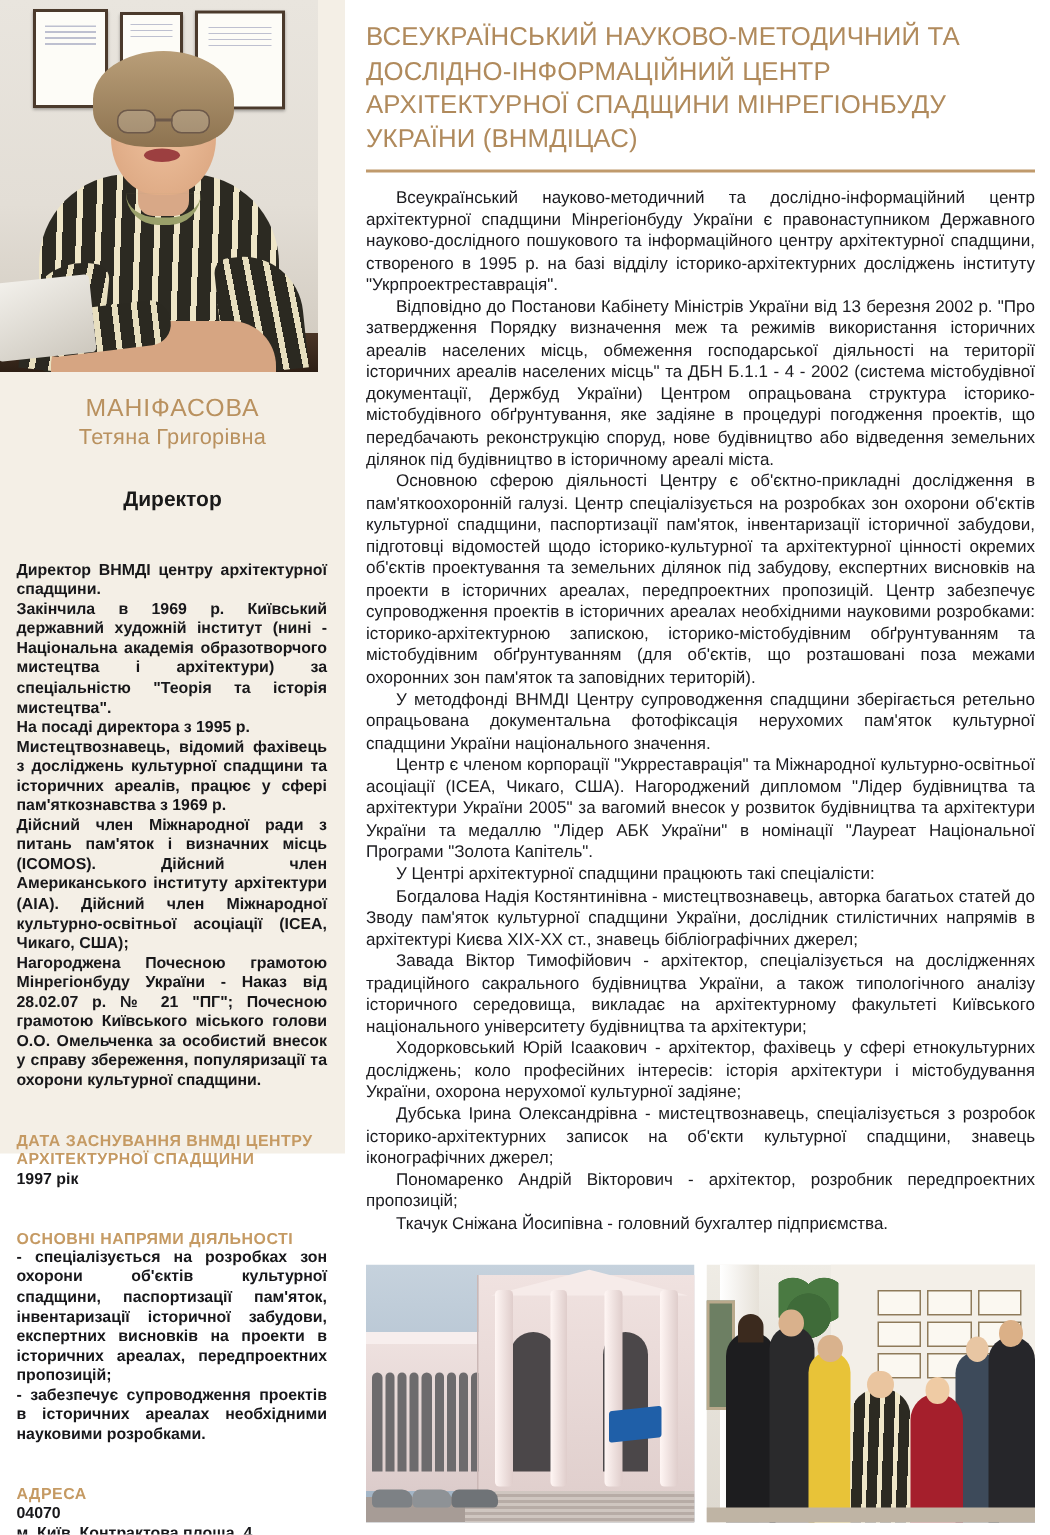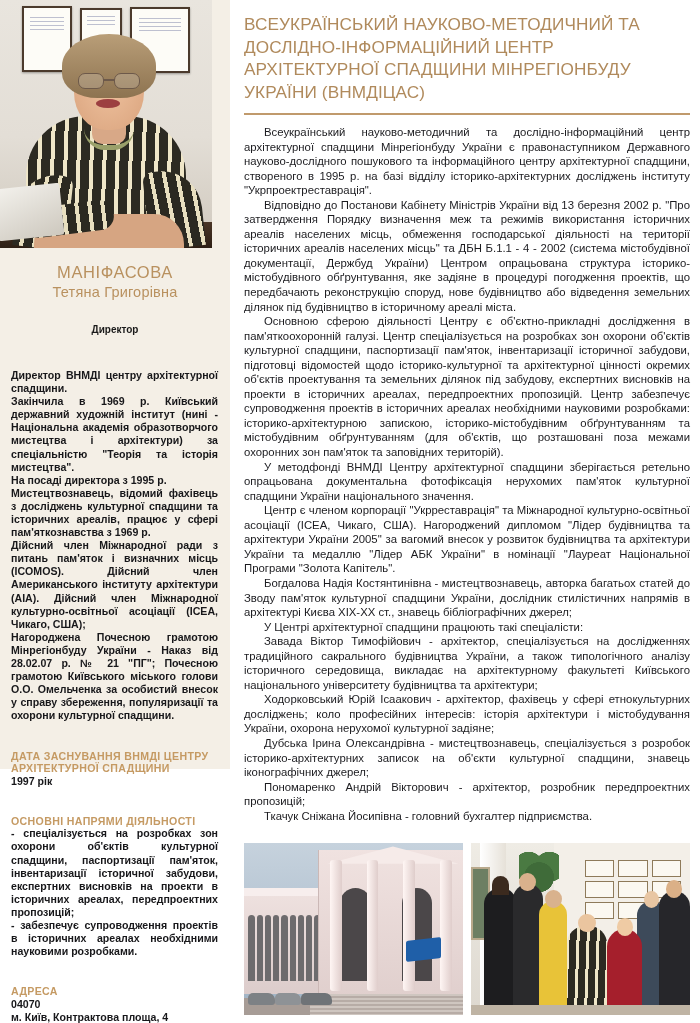--- a/index.html
+++ b/index.html
@@ -142,21 +142,21 @@
     text-align: center;
     color: #b9915f;
     font-size: 14.5px;
     letter-spacing: .2px;
     line-height: 1.3;
     margin-top: 1px;
   }
   .person-role {
     text-align: center;
     color: #1a1a1a;
-    font-size: 10px;
+    font-size: 14px;
     font-weight: bold;
     margin: 22px 0 0;
   }
 
   .bio {
     margin: 34px 0 0;
     padding: 0 12px 0 11px;
     font-size: 10.6px;
     line-height: 13.1px;
     color: #17171a;
@@ -383,24 +383,24 @@
 
   <main class="content">
 
     <h1 class="title">ВСЕУКРАЇНСЬКИЙ НАУКОВО-МЕТОДИЧНИЙ ТА ДОСЛІДНО-ІНФОРМАЦІЙНИЙ ЦЕНТР АРХІТЕКТУРНОЇ СПАДЩИНИ МІНРЕГІОНБУДУ УКРАЇНИ (ВНМДІЦАС)</h1>
     <div class="title-rule"></div>
 
     <div class="article">
       <p>Всеукраїнський науково-методичний та дослідно-інформаційний центр архітектурної спадщини Мінрегіонбуду України є правонаступником Державного науково-дослідного пошукового та інформаційного центру архітектурної спадщини, створеного в 1995 р. на базі відділу історико-архітектурних досліджень інституту "Укрпроектреставрація".</p>
       <p>Відповідно до Постанови Кабінету Міністрів України від 13 березня 2002 р. "Про затвердження Порядку визначення меж та режимів використання історичних ареалів населених місць, обмеження господарської діяльності на території історичних ареалів населених місць" та ДБН Б.1.1 - 4 - 2002 (система містобудівної документації, Держбуд України) Центром опрацьована структура історико-містобудівного обґрунтування, яке задіяне в процедурі погодження проектів, що передбачають реконструкцію споруд, нове будівництво або відведення земельних ділянок під будівництво в історичному ареалі міста.</p>
       <p>Основною сферою діяльності Центру є об'єктно-прикладні дослідження в пам'яткоохоронній галузі. Центр спеціалізується на розробках зон охорони об'єктів культурної спадщини, паспортизації пам'яток, інвентаризації історичної забудови, підготовці відомостей щодо історико-культурної та архітектурної цінності окремих об'єктів проектування та земельних ділянок під забудову, експертних висновків на проекти в історичних ареалах, передпроектних пропозицій. Центр забезпечує супроводження проектів в історичних ареалах необхідними науковими розробками: історико-архітектурною запискою, історико-містобудівним обґрунтуванням та містобудівним обґрунтуванням (для об'єктів, що розташовані поза межами охоронних зон пам'яток та заповідних територій).</p>
-      <p>У методфонді ВНМДІ Центру архітектурної спадщини зберігається ретельно опрацьована документальна фотофіксація нерухомих пам'яток культурної спадщини України національного значення.</p>
+      <p>У методфонді ВНМДІ Центру супроводження спадщини зберігається ретельно опрацьована документальна фотофіксація нерухомих пам'яток культурної спадщини України національного значення.</p>
       <p>Центр є членом корпорації "Укрреставрація" та Міжнародної культурно-освітньої асоціації (ICEA, Чикаго, США). Нагороджений дипломом "Лідер будівництва та архітектури України 2005" за вагомий внесок у розвиток будівництва та архітектури України та медаллю "Лідер АБК України" в номінації "Лауреат Національної Програми "Золота Капітель".</p>
+      <p>У Центрі архітектурної спадщини працюють такі спеціалісти:</p>
       <p>Богдалова Надія Костянтинівна - мистецтвознавець, авторка багатьох статей до Зводу пам'яток культурної спадщини України, дослідник стилістичних напрямів в архітектурі Києва XIX-XX ст., знавець бібліографічних джерел;</p>
-      <p>У Центрі архітектурної спадщини працюють такі спеціалісти:</p>
       <p>Завада Віктор Тимофійович - архітектор, спеціалізується на дослідженнях традиційного сакрального будівництва України, а також типологічного аналізу історичного середовища, викладає на архітектурному факультеті Київського національного університету будівництва та архітектури;</p>
       <p>Ходорковський Юрій Ісаакович - архітектор, фахівець у сфері етнокультурних досліджень; коло професійних інтересів: історія архітектури і містобудування України, охорона нерухомої культурної задіяне;</p>
       <p>Дубська Ірина Олександрівна - мистецтвознавець, спеціалізується з розробок історико-архітектурних записок на об'єкти культурної спадщини, знавець іконографічних джерел;</p>
       <p>Пономаренко Андрій Вікторович - архітектор, розробник передпроектних пропозицій;</p>
       <p>Ткачук Сніжана Йосипівна - головний бухгалтер підприємства.</p>
     </div>
 
     <div class="photos">
 
       <figure class="photo" style="margin:0;">

